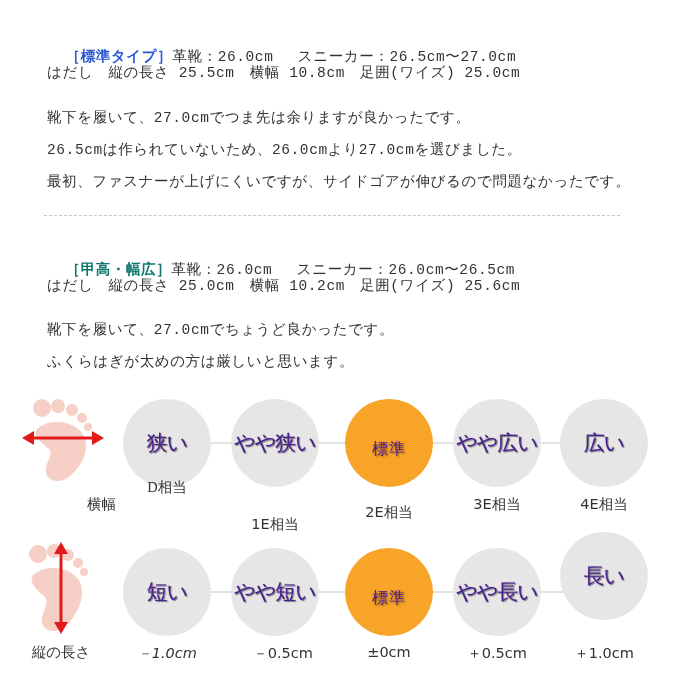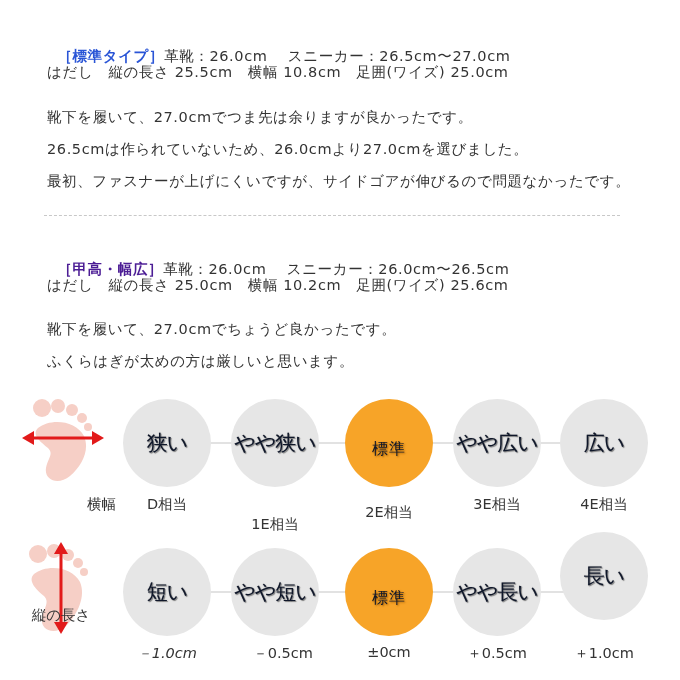--- a/index.html
+++ b/index.html
@@ -1,28 +1,28 @@
 <!DOCTYPE html>
 <html><head>
 <meta charset="utf-8">
 <style>
   html, body { margin:0; padding:0; background:#ffffff; }
   body { width:680px; height:680px; position:relative; overflow:hidden;
          font-family:"DejaVu Sans", "Liberation Sans", sans-serif; color:#333333; }
-  .line { position:absolute; left:47px; font-size:14.5px; white-space:pre; letter-spacing:0.6px; }
+  .line { position:absolute; left:47px; font-size:14.5px; white-space:pre; letter-spacing:0.6px;font-family:Liberation Mono, monospace; }
   .tag-blue { color:#2a55d6; font-weight:bold; }
-  .tag-red { color:#4c1d95; font-weight:bold; }
+  .tag-red { color:#0f766e; font-weight:bold; }
   .divider { position:absolute; left:44px; top:215px; width:576px; height:0;
              border-top:1.5px dashed #c8c8c8; }
   .row { position:absolute; left:0; width:680px; }
   .connector { position:absolute; height:2px; background:#e2e2e2; }
   .circle { position:absolute; width:88px; height:88px; border-radius:50%;
             background:#e6e6e6; display:flex; align-items:center; justify-content:center; }
   .circle.active { background:#f7a428; }
-  .circle span { color:#0f172a; font-size:21px; white-space:nowrap; letter-spacing:-1px;
+  .circle span { color:#4c1d95; font-size:21px; white-space:nowrap; letter-spacing:-1px;
                  text-shadow: 1px 1px 1px #7a7a7a, 0 0 1px #8a8a8a; font-family: Liberation Mono, monospace; }
   .circle.active span { font-size:16px; letter-spacing:1px;
                  text-shadow: 1px 1px 2px #a05a00; margin-top: 12px; }
   .caption { position:absolute; width:110px; text-align:center; font-size:14.5px; color:#333; }
   .foot { position:absolute; }
 </style>
 </head>
 <body>
 
 <div class="line" style="top:31px;">
@@ -67,40 +67,40 @@
   <div class="circle active" style="left:345px; top:399px;">
       <span>標準</span>
     </div>
   <div class="circle" style="left:453px; top:399px;">
       <span>やや広い</span>
     </div>
   <div class="circle" style="left:560px; top:399px;">
       <span>広い</span>
     </div>
 
-  <div class="caption" style="left:112px; top:495px;">D相当</div>
+  <div class="caption" style="left:112px; top:478px;font-family:Liberation Serif, serif;">D相当</div>
   <div class="caption" style="left:220px; top:495px;margin-top:20px;">1E相当</div>
   <div class="caption" style="left:334px; top:495px;margin-top:8px;">2E相当</div>
   <div class="caption" style="left:442px; top:495px;">3E相当</div>
   <div class="caption" style="left:549px; top:495px;">4E相当</div>
 </div>
 
 <div class="row" style="top:0;">
   <svg class="foot" style="left:24px; top:540px;" width="72" height="96" viewBox="0 0 72 96">
     <circle cx="14" cy="14" r="9" fill="#f6cfc6"></circle>
     <circle cx="30" cy="11" r="7" fill="#f6cfc6"></circle>
     <circle cx="44" cy="15" r="6" fill="#f6cfc6"></circle>
     <circle cx="54" cy="23" r="5" fill="#f6cfc6"></circle>
     <circle cx="60" cy="32" r="4" fill="#f6cfc6"></circle>
     <path d="M10 34 C22 24 48 26 56 42 C62 56 54 74 42 86 C30 96 16 90 18 78 C20 68 26 62 20 56 C10 48 4 40 10 34 Z" fill="#f6cfc6"></path>
     <line x1="37" y1="10" x2="37" y2="86" stroke="#e21a1a" stroke-width="3"></line>
     <polygon points="37,2 30,14 44,14" fill="#e21a1a"></polygon>
     <polygon points="37,94 30,82 44,82" fill="#e21a1a"></polygon>
   </svg>
-  <div class="caption" style="left:6px; top:606px;">縦の長さ</div>
+  <div class="caption" style="left:6px; top:643px;">縦の長さ</div>
 
   <div class="connector" style="left:190px; top:591px; width:400px;"></div>
 
   <div class="circle" style="left:123px; top:548px;">
       <span>短い</span>
     </div>
   <div class="circle" style="left:231px; top:548px;">
       <span>やや短い</span>
     </div>
   <div class="circle active" style="left:345px; top:548px;">

